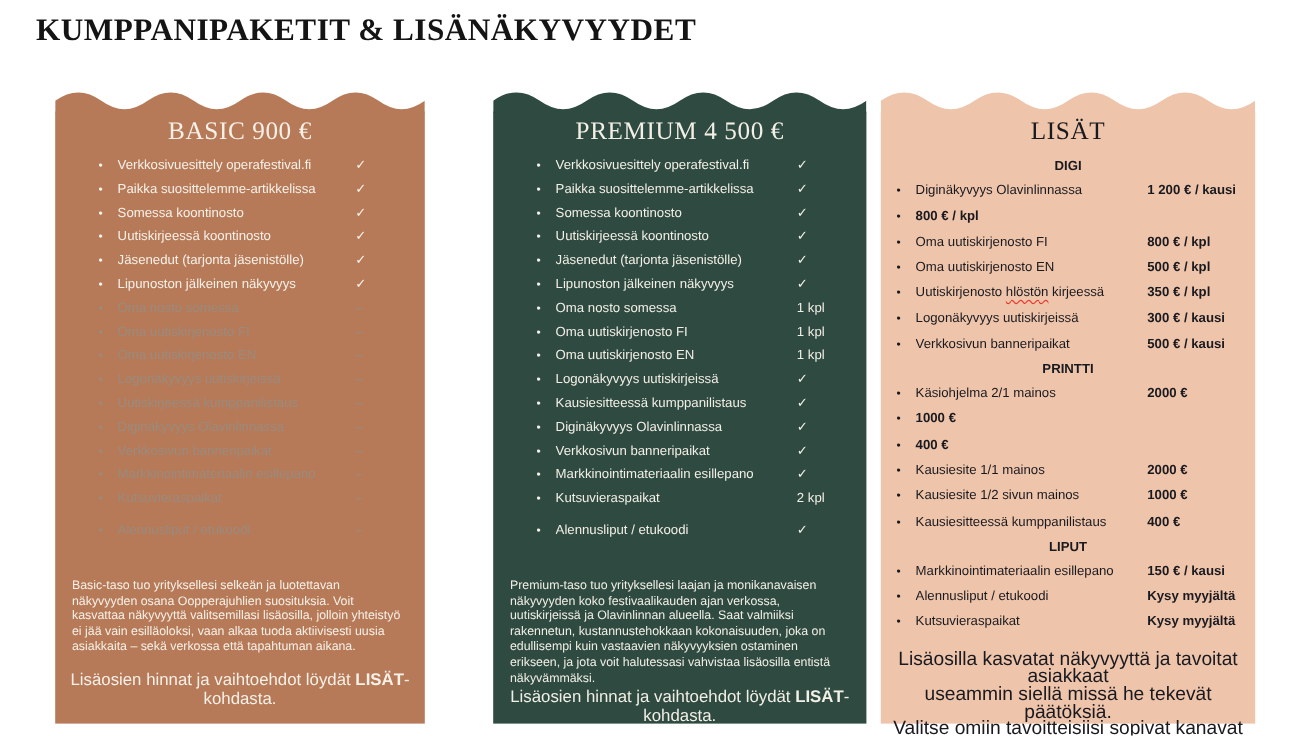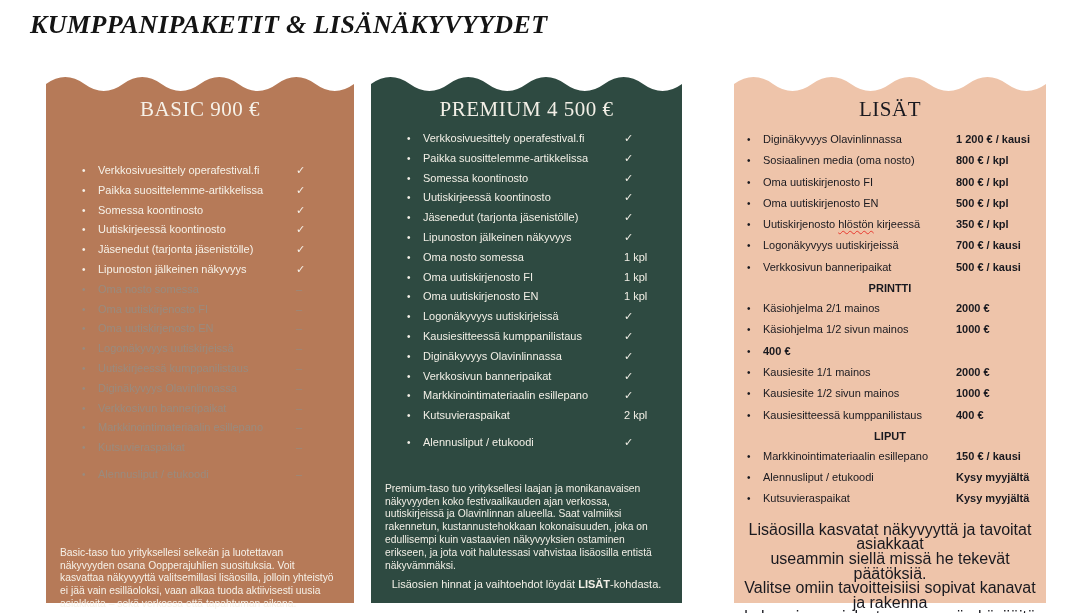--- a/index.html
+++ b/index.html
@@ -9,38 +9,37 @@
     font-family: "Liberation Sans", sans-serif;
     position: relative; overflow: hidden;
   }
   .stage { position: absolute; inset: 0; }
 
   .page-title {
     position: absolute; left: 30px; top: 10px; margin: 0;
     font-family: "Liberation Serif", serif;
     font-weight: bold; font-size: 26px; letter-spacing: 0.4px;
     color: var(--title-text, #141414);
-    font-style: italic;
   }
 
   .card { position: absolute; top: 68px; height: 535px; }
   .card-basic   { left: 46px;  width: 308px; }
-  .card-premium { left: 371px; width: 311px; }
+  .card-premium { left: 411px; width: 311px; }
   .card-lisat   { left: 734px; width: 312px; }
 
   .wave { display: block; width: 100%; height: 26px; }
   .card-basic   .wave path { fill: var(--basic-bg); }
   .card-premium .wave path { fill: var(--premium-bg); }
   .card-lisat   .wave path { fill: var(--lisat-bg); }
 
   .card-body {
     height: calc(100% - 25px); margin-top: -1px;
     display: flex; flex-direction: column; box-sizing: border-box;
   }
-  .card-basic   .card-body { background: var(--basic-bg);   color: var(--basic-text); gap: 32px; }
+  .card-basic   .card-body { background: var(--basic-bg);   color: var(--basic-text); }
   .card-premium .card-body { background: var(--premium-bg); color: var(--premium-text); }
   .card-lisat   .card-body { background: var(--lisat-bg);   color: var(--lisat-text); }
 
   .card-title {
     font-family: "Liberation Serif", serif; font-weight: normal;
     font-size: 21px; letter-spacing: 0.5px;
     text-align: center; margin: 4px 0 7px;
   }
 
   
@@ -50,21 +49,21 @@
   .frow .bullet { flex: 0 0 16px; font-size: 10px; }
   .frow .flabel { flex: 1 1 auto; white-space: nowrap; overflow: hidden; }
   .frow .fvalue { flex: 0 0 38px; white-space: nowrap; }
   .card-basic .frow.muted { color: var(--basic-muted); }
 
   .desc {
     font-size: 10.3px; line-height: 12.8px; text-align: left;
     margin: 30px 14px 0;
   }
   .cfooter {
-    font-size: 11px; text-align: center;
+    font-size: 14px; text-align: center;
     margin: auto 8px 13px;
   }
 
   
   .sec-heading { font-weight: bold; font-size: 11px; text-align: center; line-height: 20px; }
   .prow { display: flex; align-items: baseline; font-size: 11px; line-height: 21.3px; height: 21.3px; padding: 0 8px 0 13px; }
   .prow .bullet { flex: 0 0 16px; font-size: 10px; }
   .prow .plabel { flex: 1 1 auto; white-space: nowrap; overflow: hidden; }
   .prow .pprice { flex: 0 0 82px; font-weight: bold; white-space: nowrap; }
   .squiggle {
@@ -273,64 +272,63 @@
     </div>
   </section>
 
   <section class="card card-lisat">
     <svg class="wave" viewBox="0 0 312 26" preserveAspectRatio="none" aria-hidden="true">
       <path d="M0,16 Q19.5,2 39,16 T78,16 T117,16 T156,16 T195,16 T234,16 T273,16 T312,16 L312,26 L0,26 Z"></path>
     </svg>
     <div class="card-body">
       <h2 class="card-title">LISÄT</h2>
       <div id="lisat-sections">
+          <div class="sec-heading">DIGI</div>
           <div class="prow">
             <span class="bullet">•</span>
             <span class="plabel">Diginäkyvyys Olavinlinnassa</span>
             <span class="pprice">1 200 € / kausi</span>
           </div>
           <div class="prow">
             <span class="bullet">•</span>
-            <span class="plabel">Sosiaalinen media (oma nosto)</span>
             <span class="pprice">800 € / kpl</span>
           </div>
           <div class="prow">
             <span class="bullet">•</span>
             <span class="plabel">Oma uutiskirjenosto FI</span>
             <span class="pprice">800 € / kpl</span>
           </div>
           <div class="prow">
             <span class="bullet">•</span>
             <span class="plabel">Oma uutiskirjenosto EN</span>
             <span class="pprice">500 € / kpl</span>
           </div>
           <div class="prow">
             <span class="bullet">•</span>
             <span class="plabel">Uutiskirjenosto <span class="squiggle">hlöstön</span> kirjeessä</span>
             <span class="pprice">350 € / kpl</span>
           </div>
           <div class="prow">
             <span class="bullet">•</span>
             <span class="plabel">Logonäkyvyys uutiskirjeissä</span>
-            <span class="pprice">700 € / kausi</span>
+            <span class="pprice">300 € / kausi</span>
           </div>
           <div class="prow">
             <span class="bullet">•</span>
             <span class="plabel">Verkkosivun banneripaikat</span>
             <span class="pprice">500 € / kausi</span>
           </div>
           <div class="sec-heading">PRINTTI</div>
           <div class="prow">
             <span class="bullet">•</span>
             <span class="plabel">Käsiohjelma 2/1 mainos</span>
             <span class="pprice">2000 €</span>
           </div>
           <div class="prow">
             <span class="bullet">•</span>
-            <span class="plabel">Käsiohjelma 1/2 sivun mainos</span>
             <span class="pprice">1000 €</span>
           </div>
           <div class="prow">
             <span class="bullet">•</span>
             <span class="pprice">400 €</span>
           </div>
           <div class="prow">
             <span class="bullet">•</span>
             <span class="plabel">Kausiesite 1/1 mainos</span>
             <span class="pprice">2000 €</span>

